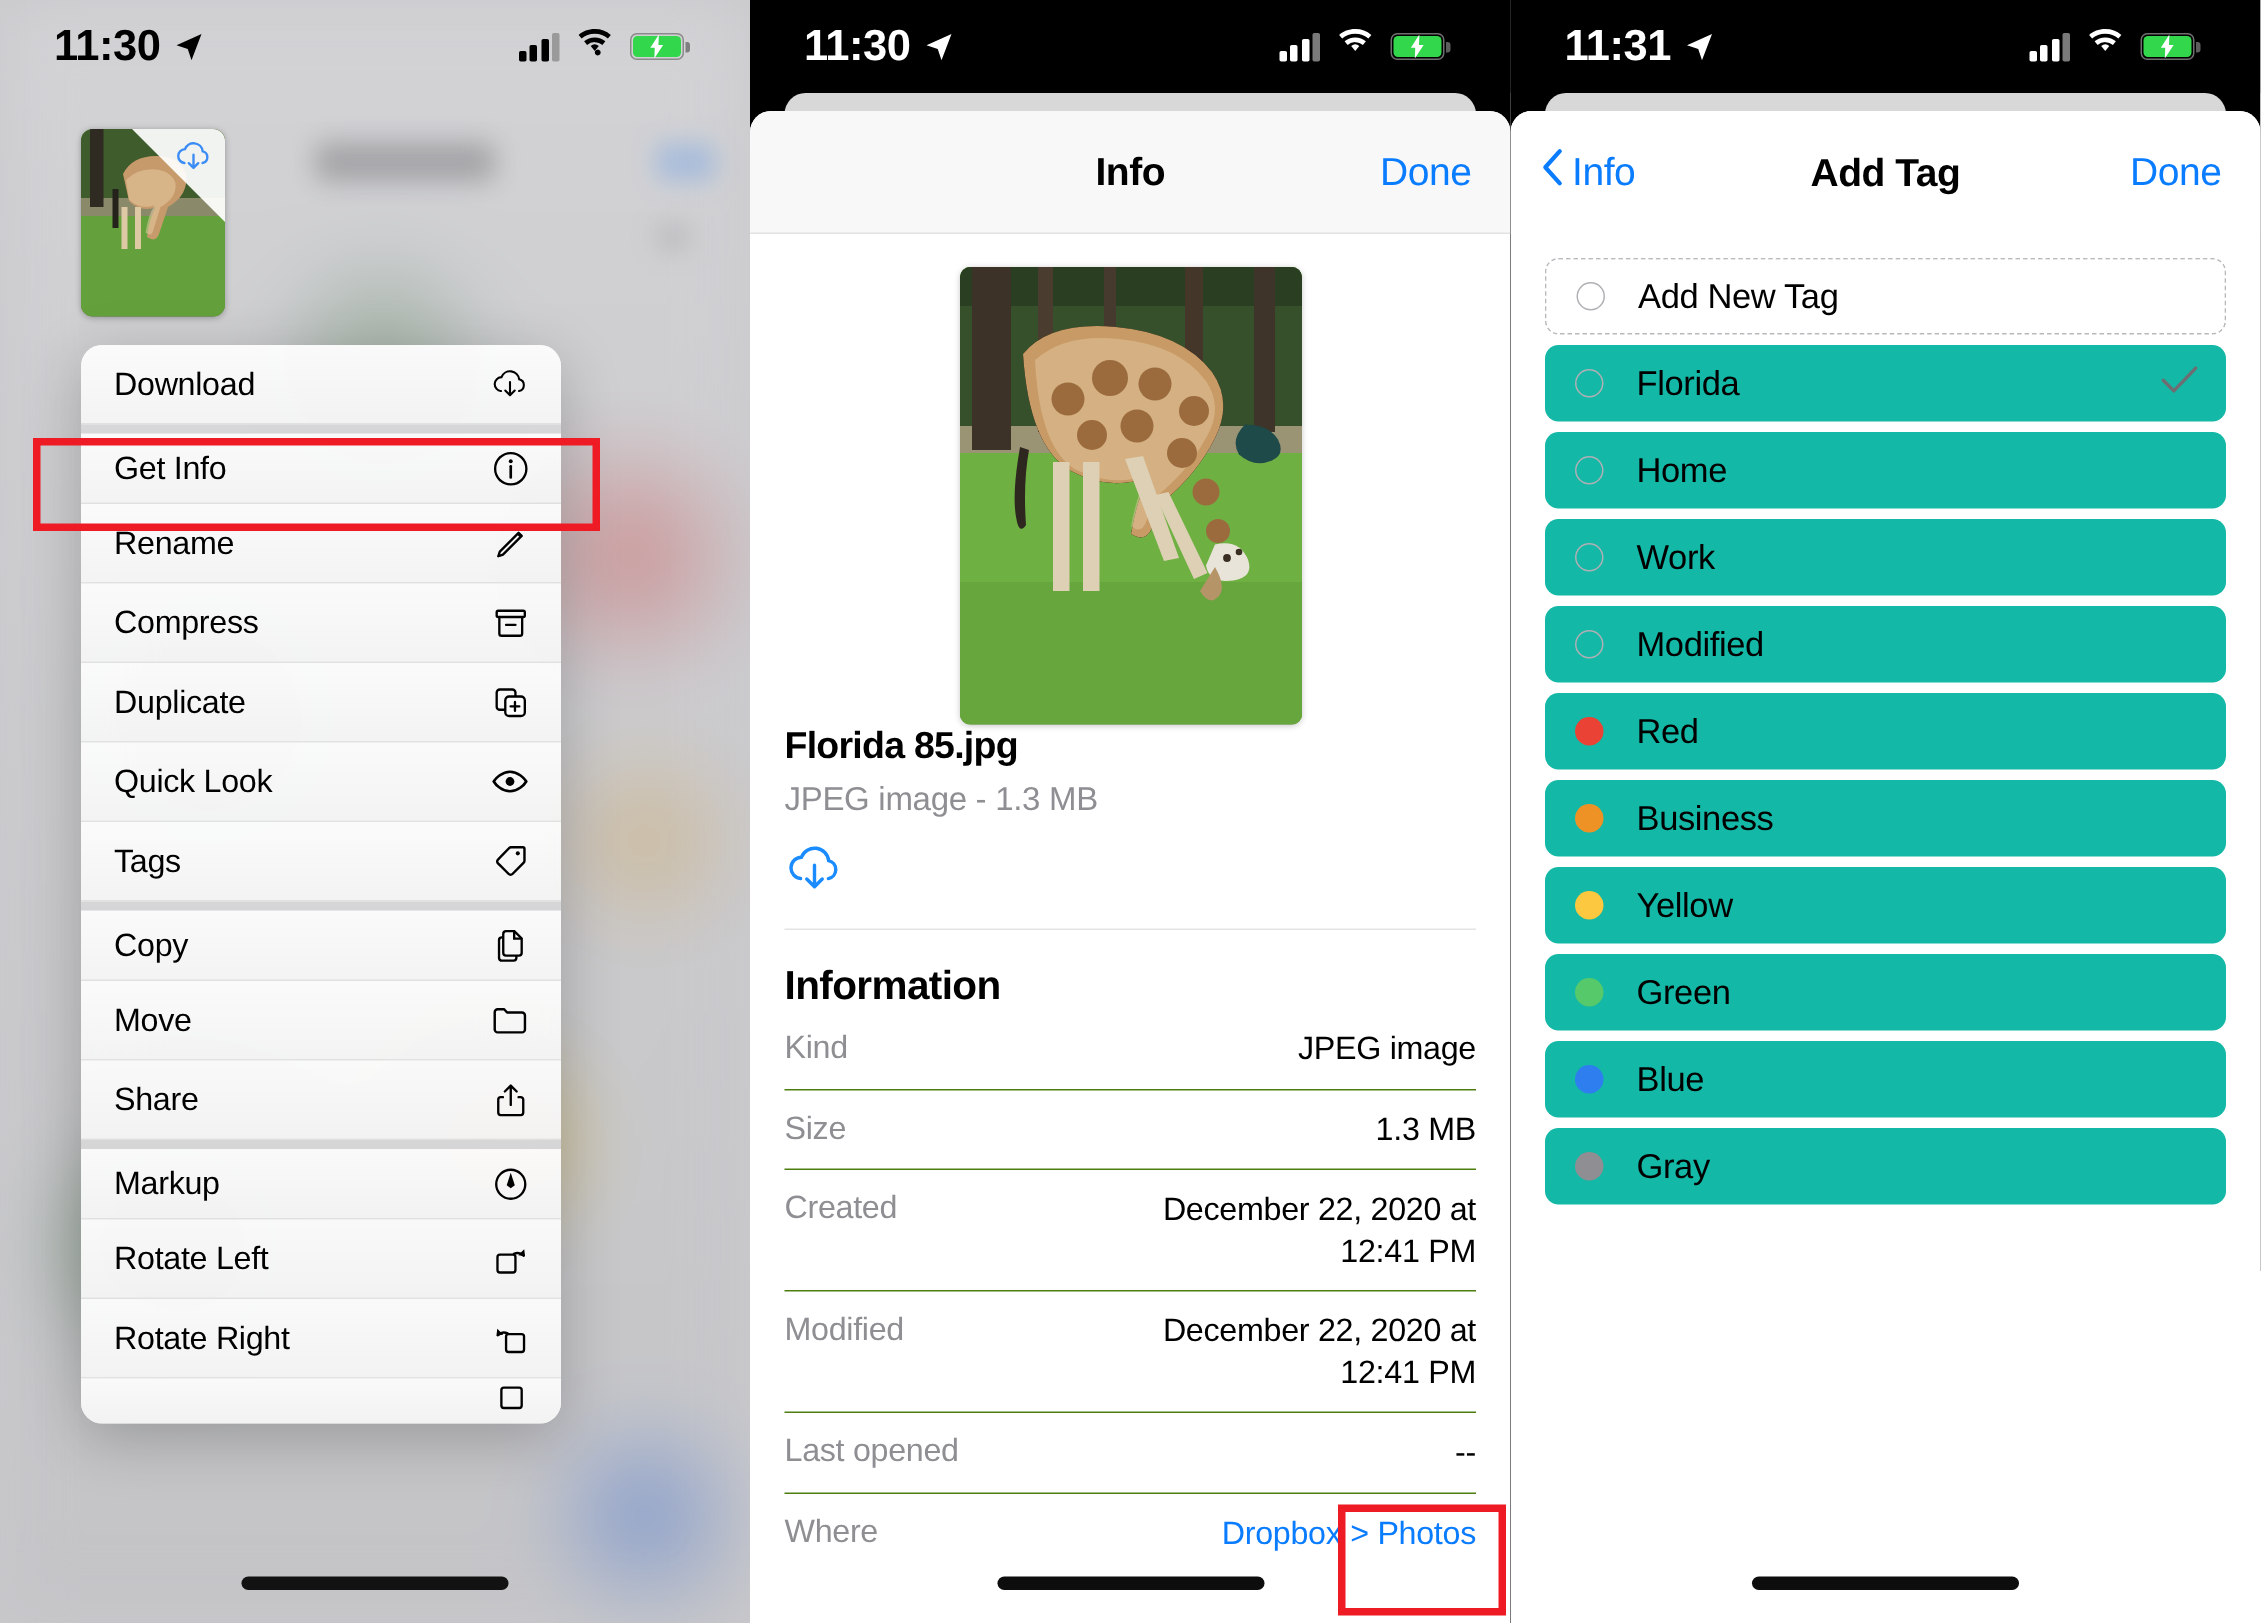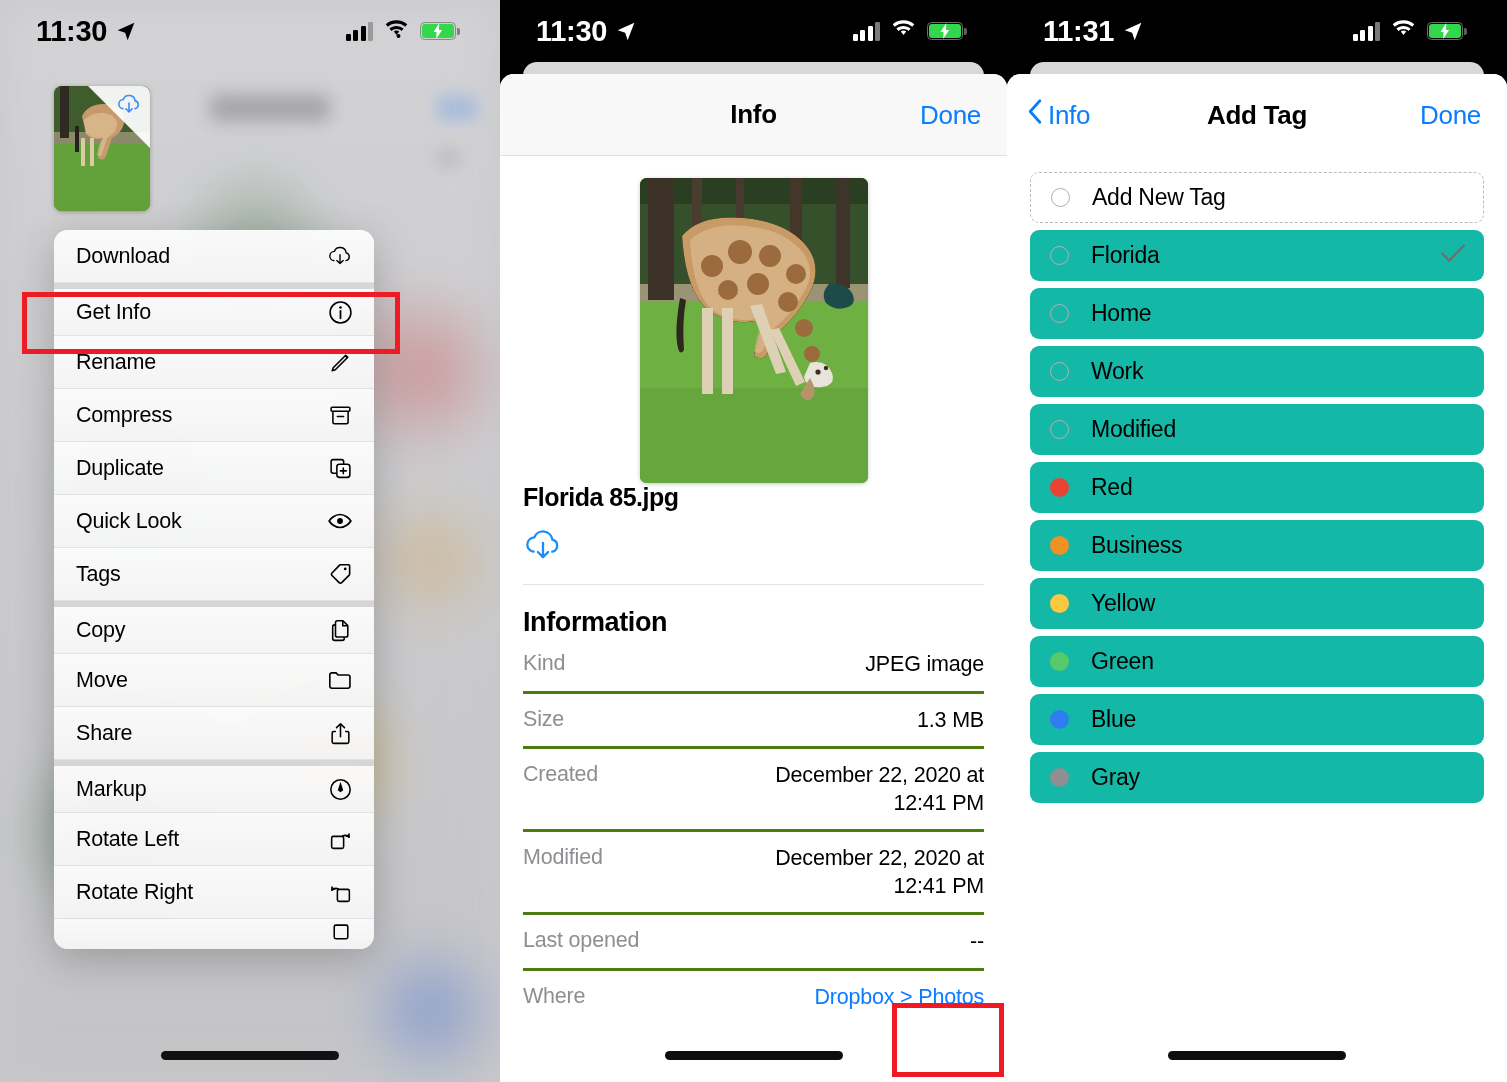--- a/index.html
+++ b/index.html
@@ -171,21 +171,21 @@
     background: #5a8a35;
   }
   .fname { font-size: 25px; font-weight: 700; color: #000; letter-spacing: -0.5px; }
   .fmeta { margin-top: 8px; font-size: 22px; color: #8e8e93; letter-spacing: -0.2px; }
   .dlrow { margin-top: 18px; }
   .divider { margin-top: 18px; height: 1px; background: #e3e3e5; }
   .sec-title { margin-top: 22px; font-size: 27px; font-weight: 700; color: #000; letter-spacing: -0.4px; }
 
   .inforow {
     display: flex; align-items: flex-start; justify-content: space-between;
-    padding: 13px 0 12px; border-bottom: 3px solid #4d7c0f;
+    padding: 13px 0 12px; border-bottom: 1px solid #4d7c0f;
     font-size: 21.5px; letter-spacing: -0.2px;
   }
   .inforow .k { color: #8e8e93; flex: 0 0 auto; }
   .inforow .v { color: #000; text-align: right; max-width: 260px; line-height: 1.28; }
   .inforow .v.link { color: #0a7cff; }
   .inforow.nob { border-bottom: none; }
 
   
   .taglist { padding: 16px 23px 0; }
   .tagrow {
@@ -487,20 +487,21 @@
               <path d="M170 200 q8 14 2 20 q-6 6 -12 -4z" fill="#b59468"></path>
               <rect x="62" y="130" width="11" height="86" fill="#ded0b4"></rect>
               <rect x="82" y="130" width="11" height="86" fill="#ded0b4"></rect>
               <path d="M110 128 l26 68 l10 -2 l-24 -68z" fill="#ded0b4"></path>
               <path d="M130 152 l26 56 l9 -4 l-26 -54z" fill="#ded0b4"></path>
               <path d="M40 120 q-6 34 -2 50 q2 8 6 2 q-2 -28 2 -50z" fill="#2d2720"></path>
             </svg>
           </div>
 
           <div class="fname">Florida 85.jpg</div>
+          <div class="fmeta">JPEG image - 1.3 MB</div>
 
           <div class="dlrow">
             <span>
               <svg viewBox="0 0 28 22" width="40" height="32">
                   <path d="M7.5 15a5 5 0 01.4-9.97A6.6 6.6 0 0120.6 6.6a4.3 4.3 0 01-.1 8.4" fill="none" stroke="#1a8cff" stroke-width="1.6" stroke-linecap="round"></path>
                   <path d="M14 8.8v9.8M10.4 15.2L14 18.8l3.6-3.6" fill="none" stroke="#1a8cff" stroke-width="1.6" stroke-linecap="round" stroke-linejoin="round"></path>
                 </svg>
             </span>
           </div>
 

